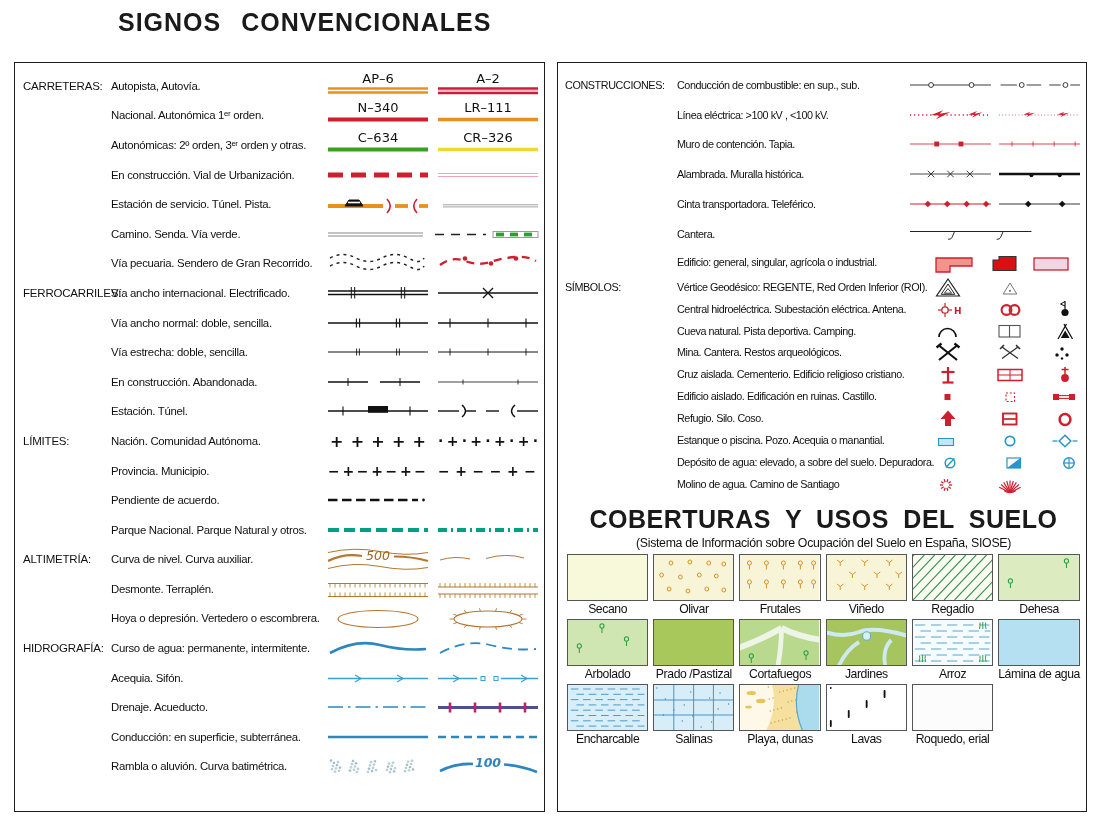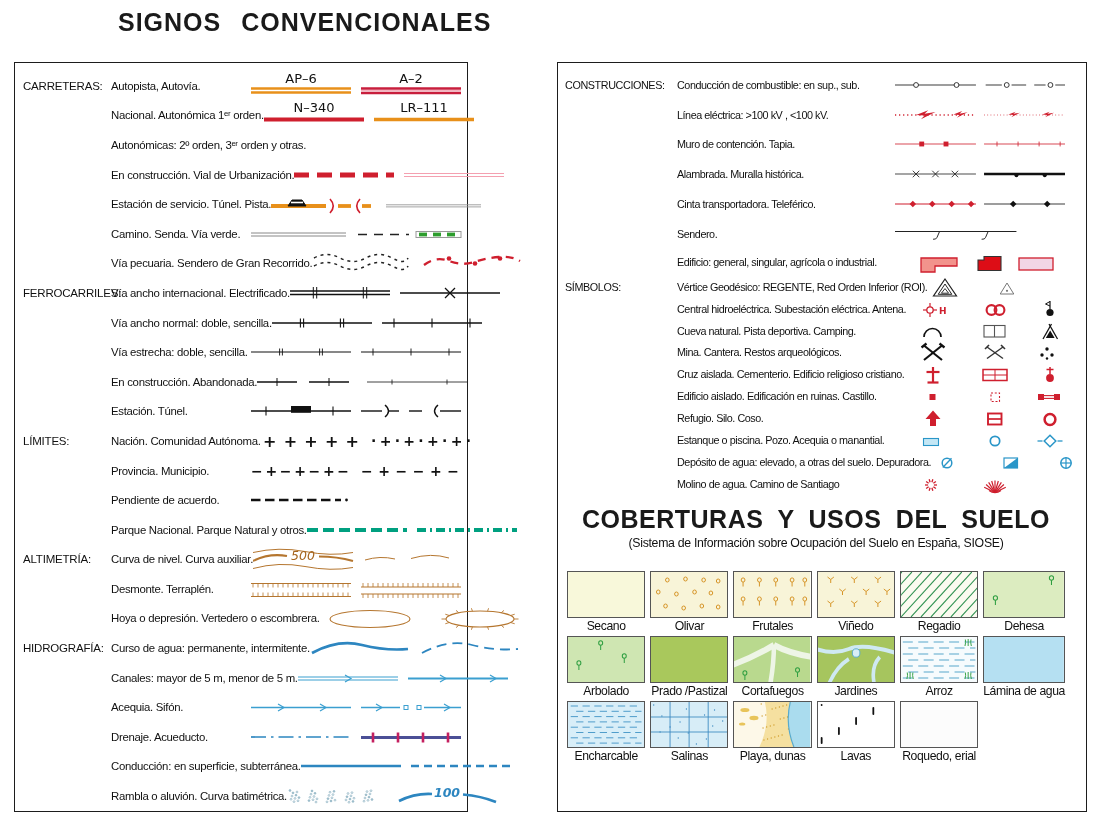--- a/index.html
+++ b/index.html
@@ -1,39 +1,39 @@
 <!DOCTYPE html>
 <html><head>
 <meta charset="utf-8">
 <style>
   html,body{margin:0;padding:0;background:#fff;}
   .page{position:relative;width:1100px;height:821px;background:#fff;font-family:"Liberation Sans",sans-serif;overflow:hidden;}
   .title{position:absolute;left:118px;top:8px;font-size:25px;font-weight:bold;color:#1a1a1a;letter-spacing:1px;word-spacing:12px;margin:0;}
   .panel{position:absolute;top:62px;height:750px;border:1.6px solid #1d1d1d;background:#fff;box-sizing:border-box;}
-  .panel.left{left:14px;width:454px;padding:8px 4px 0 8px;}
-  .panel.right{left:557px;width:530px;padding:7px 19px 0 7px;}
+  .panel.left{left:14px;width:531px;padding:8px 4px 0 8px;}
+  .panel.right{left:557px;width:530px;padding:7px 4px 0 7px;}
   .lrow{display:flex;align-items:center;}
   .left .lrow{height:29.6px;}
   .right .lrow{height:29.8px;}
   .right .lrow.g{height:21.9px;justify-content:space-between;}
   .right .lrow.ed{height:27px;}
   .sec{flex:0 0 auto;font-size:11.5px;color:#111;letter-spacing:-0.2px;}
   .left .sec{width:88px;}
   .right .sec{width:112px;font-size:10.8px;letter-spacing:-0.4px;}
   .desc{flex:1 1 auto;font-size:11.4px;color:#111;letter-spacing:-0.3px;white-space:nowrap;overflow:visible;}
   .right .desc{font-size:10.8px;letter-spacing:-0.45px;}
   .sym{flex:0 0 auto;display:flex;align-items:center;line-height:0;}
   .left .sym{width:212px;}
   .right .sym{width:172px;}
   .right .g .sym{width:152px;}
   .right .ed .sym{width:152px;}
   .cob{margin-top:10px;text-align:center;}
   .cob-title{font-size:25px;font-weight:bold;color:#1a1a1a;letter-spacing:0.5px;word-spacing:7px;margin:0;}
   .cob-sub{font-size:12.3px;color:#111;letter-spacing:-0.3px;margin-top:2px;}
-  .lu-grid{margin-top:21px;display:grid;grid-template-columns:repeat(6,1fr);column-gap:5px;row-gap:3px;padding:0 2px;}
+  .lu-grid{margin-top:4px;display:grid;grid-template-columns:repeat(6,1fr);column-gap:5px;row-gap:3px;padding:0 2px;}
   .lu{text-align:center;}
   .lu .sw{height:45px;border:1px solid #555;line-height:0;background:#fff;}
   .lu .lbl{font-size:12.2px;color:#111;letter-spacing:-0.4px;margin-top:1px;white-space:nowrap;}
 </style>
 </head>
 <body>
 
 <div class="page">
   <h1 class="title">SIGNOS  CONVENCIONALES</h1>
   <div class="panel left" id="left-panel">
@@ -60,20 +60,28 @@
             <text x="50" y="11" fill="#111" font-size="13" font-family="DejaVu Sans, sans-serif" text-anchor="middle">N–340</text>
             <line x1="0" y1="18.5" x2="100" y2="18.5" stroke="#cf1f2e" stroke-width="4.2"></line>
             <text x="160" y="11" fill="#111" font-size="13" font-family="DejaVu Sans, sans-serif" text-anchor="middle">LR–111</text>
             <line x1="110" y1="18.5" x2="210" y2="18.5" stroke="#e8901a" stroke-width="3.4"></line>
           </svg>
         </div>
       </div>
       <div class="lrow">
         <div class="sec"></div>
         <div class="desc">Autonómicas: 2º orden, 3ᵉʳ orden y otras.</div>
+        <div class="sym">
+          <svg width="212" height="28" viewBox="0 0 212 28">
+            <text x="50" y="11" fill="#111" font-size="13" font-family="DejaVu Sans, sans-serif" text-anchor="middle">C–634</text>
+            <line x1="0" y1="18.5" x2="100" y2="18.5" stroke="#3aa01e" stroke-width="4.2"></line>
+            <text x="160" y="11" fill="#111" font-size="13" font-family="DejaVu Sans, sans-serif" text-anchor="middle">CR–326</text>
+            <line x1="110" y1="18.5" x2="210" y2="18.5" stroke="#f0d832" stroke-width="3.4"></line>
+          </svg>
+        </div>
       </div>
       <div class="lrow">
         <div class="sec"></div>
         <div class="desc">En construcción. Vial de Urbanización.</div>
         <div class="sym">
           <svg width="212" height="28" viewBox="0 0 212 28">
             <line x1="0" y1="14" x2="100" y2="14" stroke="#cf1f2e" stroke-width="5.2" stroke-dasharray="15,8"></line>
             <line x1="110" y1="12.5" x2="210" y2="12.5" stroke="#f4a0b0" stroke-width="1.2"></line>
             <line x1="110" y1="15.5" x2="210" y2="15.5" stroke="#f4a0b0" stroke-width="1.2"></line>
           </svg>
@@ -385,34 +393,20 @@
         <div class="desc">Curso de agua: permanente, intermitente.</div>
         <div class="sym">
           <svg width="212" height="28" viewBox="0 0 212 28">
             <path d="M2,19 Q28,5 52,11 T98,15" stroke="#2d86c0" stroke-width="2.7" fill="none"></path>
             <path d="M112,19 Q138,5 162,11 T208,15" stroke="#2d86c0" stroke-width="1.8" fill="none" stroke-dasharray="10,6"></path>
           </svg>
         </div>
       </div>
       <div class="lrow">
         <div class="sec"></div>
-        <div class="desc">Canales: mayor de 5 m, menor de 5 m.</div>
-        <div class="sym">
-          <svg width="212" height="28" viewBox="0 0 212 28">
-            <line x1="0" y1="13" x2="100" y2="13" stroke="#3b9fd0" stroke-width="1.2"></line>
-            <line x1="0" y1="16" x2="100" y2="16" stroke="#3b9fd0" stroke-width="1.2"></line>
-            <path d="M47,11 l6,3.5 l-6,3.5" stroke="#3b9fd0" stroke-width="1.2" fill="none"></path>
-            <line x1="110" y1="14.5" x2="210" y2="14.5" stroke="#3b9fd0" stroke-width="1.8"></line>
-            <path d="M142,11 l6,3.5 l-6,3.5" stroke="#3b9fd0" stroke-width="1.2" fill="none"></path>
-            <path d="M192,11 l6,3.5 l-6,3.5" stroke="#3b9fd0" stroke-width="1.2" fill="none"></path>
-          </svg>
-        </div>
-      </div>
-      <div class="lrow">
-        <div class="sec"></div>
         <div class="desc">Acequia. Sifón.</div>
         <div class="sym">
           <svg width="212" height="28" viewBox="0 0 212 28">
             <line x1="0" y1="14.5" x2="100" y2="14.5" stroke="#3b9fd0" stroke-width="1.3"></line>
             <path d="M27,11 l6,3.5 l-6,3.5" stroke="#3b9fd0" stroke-width="1.2" fill="none"></path>
             <path d="M69,11 l6,3.5 l-6,3.5" stroke="#3b9fd0" stroke-width="1.2" fill="none"></path>
             <line x1="110" y1="14.5" x2="149" y2="14.5" stroke="#3b9fd0" stroke-width="1.3"></line>
             <path d="M125,11 l6,3.5 l-6,3.5" stroke="#3b9fd0" stroke-width="1.2" fill="none"></path>
             <rect x="153" y="12.5" width="4" height="4" stroke="#3b9fd0" stroke-width="1" fill="none"></rect>
             <rect x="166" y="12.5" width="4" height="4" stroke="#3b9fd0" stroke-width="1" fill="none"></rect>
@@ -581,21 +575,21 @@
               <path d="M70,10 L74,14 L70,18 L66,14 Z" stroke="none" stroke-width="0" fill="#cf1f2e"></path>
               <path d="M94,10 L98,14 L94,18 L90,14 Z" stroke="none" stroke-width="0" fill="#cf1f2e"></path>
               <line x1="110" y1="14" x2="210" y2="14" stroke="#222" stroke-width="1.1"></line>
               <path d="M146,10 L150,14 L146,18 L142,14 Z" stroke="none" stroke-width="0" fill="#111111"></path>
               <path d="M188,10 L192,14 L188,18 L184,14 Z" stroke="none" stroke-width="0" fill="#111111"></path>
             </svg>
           </div>
         </div>
         <div class="lrow">
           <div class="sec"></div>
-          <div class="desc">Sendero.</div>
+          <div class="desc">Cantera.</div>
           <div class="sym">
             <svg width="170" height="28" viewBox="0 0 210 28">
               <line x1="0" y1="11" x2="150" y2="11" stroke="#222" stroke-width="1.3"></line>
               <line x1="55" y1="11" x2="52" y2="18" stroke="#222" stroke-width="1.2"></line>
               <path d="M52,18 q-1,3 -5,2.5" stroke="#222" stroke-width="1.2" fill="none"></path>
               <line x1="115" y1="11" x2="112" y2="18" stroke="#222" stroke-width="1.2"></line>
               <path d="M112,18 q-1,3 -5,2.5" stroke="#222" stroke-width="1.2" fill="none"></path>
             </svg>
           </div>
         </div>
@@ -727,21 +721,21 @@
               <rect x="8.5" y="9.5" width="15" height="7" stroke="#2a96c8" stroke-width="1.1" fill="#c4e7f5"></rect>
               <circle cx="80" cy="12" r="4.7" stroke="#2a96c8" stroke-width="1.7" fill="none"></circle>
               <path d="M135,6.3 L140.8,12 L135,17.7 L129.2,12 Z" stroke="#2a96c8" stroke-width="1.5" fill="none"></path>
               <line x1="122.5" y1="12" x2="127.5" y2="12" stroke="#2a96c8" stroke-width="1.3"></line>
               <line x1="142.5" y1="12" x2="147.5" y2="12" stroke="#2a96c8" stroke-width="1.3"></line>
             </svg>
           </div>
         </div>
         <div class="lrow g">
           <div class="sec"></div>
-          <div class="desc">Depósito de agua: elevado, a otras del suelo. Depuradora.</div>
+          <div class="desc">Depósito de agua: elevado, a sobre del suelo. Depuradora.</div>
           <div class="sym">
             <svg width="152" height="22" viewBox="0 0 152 22">
               <circle cx="16" cy="12" r="4.8" stroke="#2a96c8" stroke-width="1.5" fill="none"></circle>
               <line x1="11.8" y1="16.5" x2="20.5" y2="7.2" stroke="#2a96c8" stroke-width="1.3"></line>
               <rect x="73" y="7" width="13.5" height="10" stroke="#2a96c8" stroke-width="1.2" fill="none"></rect>
               <path d="M73,17 L86.5,7 L86.5,17 Z" stroke="none" stroke-width="0" fill="#2a96c8"></path>
               <circle cx="135" cy="12" r="5.2" stroke="#2a96c8" stroke-width="1.5" fill="none"></circle>
               <line x1="129.8" y1="12" x2="140.2" y2="12" stroke="#2a96c8" stroke-width="1.2"></line>
               <line x1="135" y1="6.8" x2="135" y2="17.2" stroke="#2a96c8" stroke-width="1.2"></line>
             </svg>

